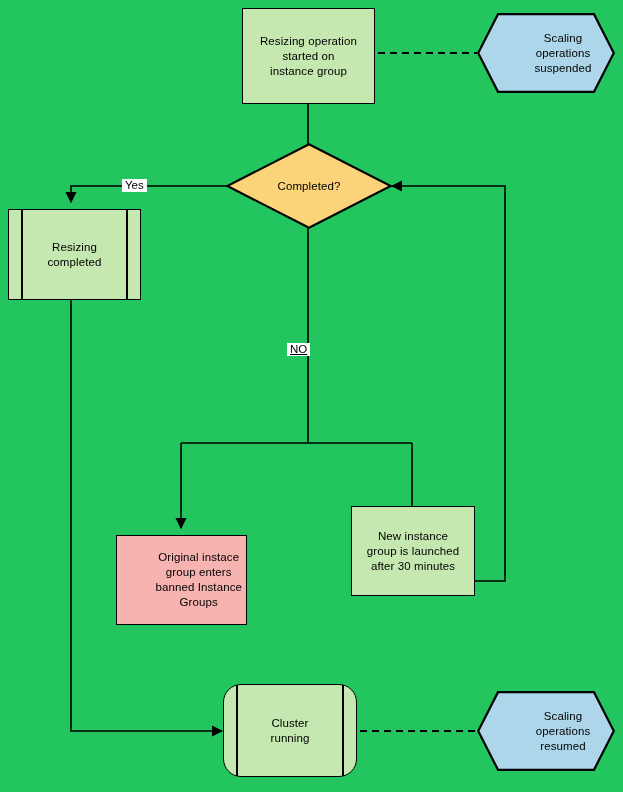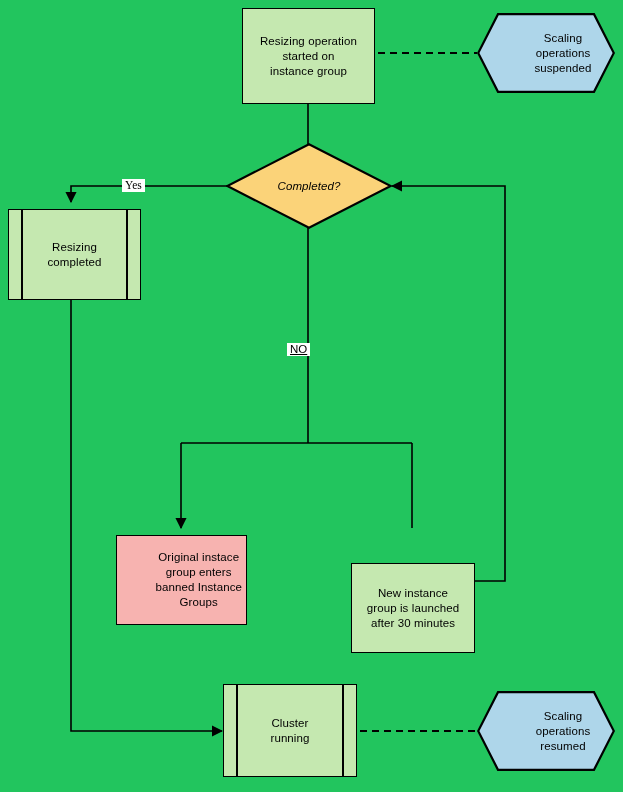--- a/index.html
+++ b/index.html
@@ -57,21 +57,20 @@
     bottom: 0;
     width: 1.6px;
     background: #000000;
   }
   .predef .bar.left  { left: 12px; }
   .predef .bar.right { right: 12px; }
   
   .decision {
     background: transparent;
     border: none;
-    font-style: italic;
   }
   .decision .dshape {
     position: absolute;
     left: 0; top: 0; right: 0; bottom: 0;
   }
   .decision .txt {
     position: relative;
     z-index: 2;
   }
   
@@ -159,38 +158,38 @@
 completed</span>
   </div>
 
   <div class="node proc" style="left:116px; top:535px; width:131px; height:90px; background:#f7b3b0;justify-content:flex-end;">
     <span class="txt">Original instace
 group enters
 banned Instance
 Groups</span>
   </div>
 
-  <div class="node proc" style="left:351px; top:563px; width:124px; height:90px; background:#c5e8b0;">
+  <div class="node proc" style="left:351px; top:506px; width:124px; height:90px; background:#c5e8b0;">
     <span class="txt">New instance
 group is launched
 after 30 minutes</span>
   </div>
 
-  <div class="node predef" style="left:223px; top:684px; width:134px; height:93px; background:#c5e8b0;">
+  <div class="node predef" style="left:223px; top:684px; width:134px; height:93px; background:#c5e8b0;border-radius:18px;">
     <span class="bar left"></span>
     <span class="bar right"></span>
     <span class="txt">Cluster
 running</span>
   </div>
 
   <div class="node hex" style="left:477px; top:691px; width:138px; height:80px;">
     <svg class="hshape" viewBox="0 0 138 80" preserveAspectRatio="none">
       <polygon points="21,1.2 117,1.2 136.8,40 117,78.8 21,78.8 1.2,40" fill="#aed6ea" stroke="#000000" stroke-width="2.2"></polygon>
     </svg>
     <span class="txt">Scaling operations
 resumed</span>
   </div>
 
-  <div class="edge-label" style="left:122px; top:179px;font-family:Liberation Serif, serif;">Yes</div>
+  <div class="edge-label" style="left:122px; top:179px;">Yes</div>
 
   <div class="edge-label" style="left:287px; top:343px;text-decoration:underline;">NO</div>
 
 </div>
 
 </body></html>

